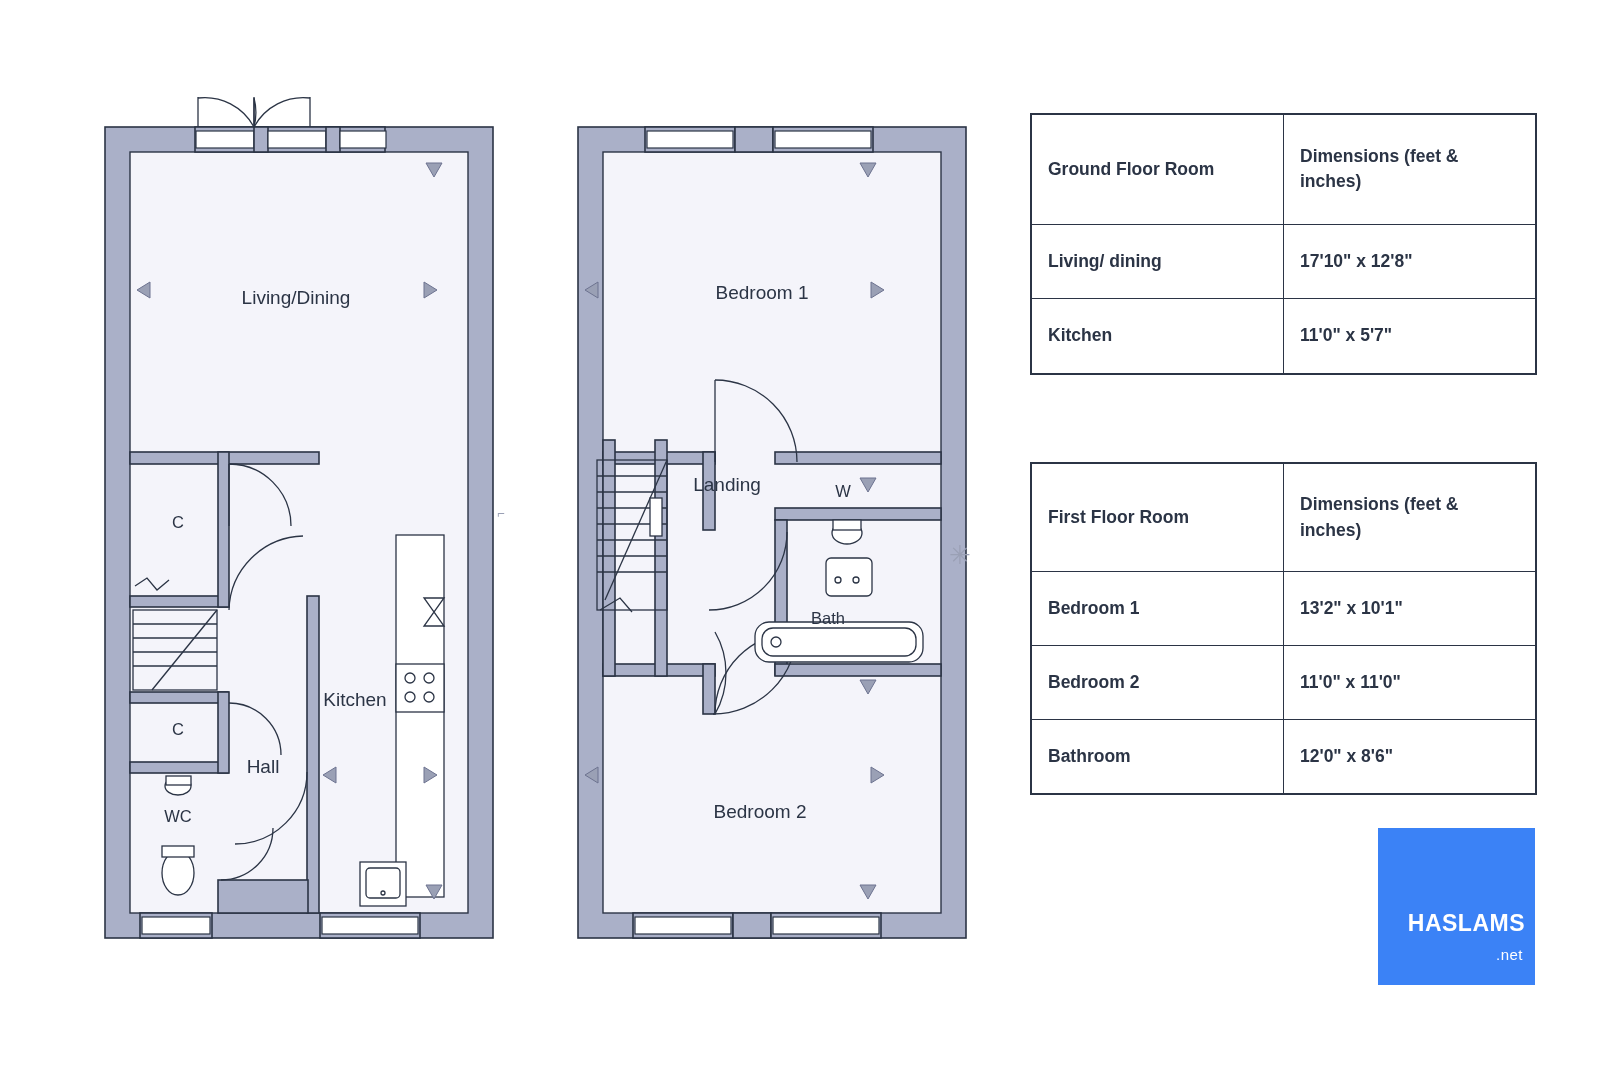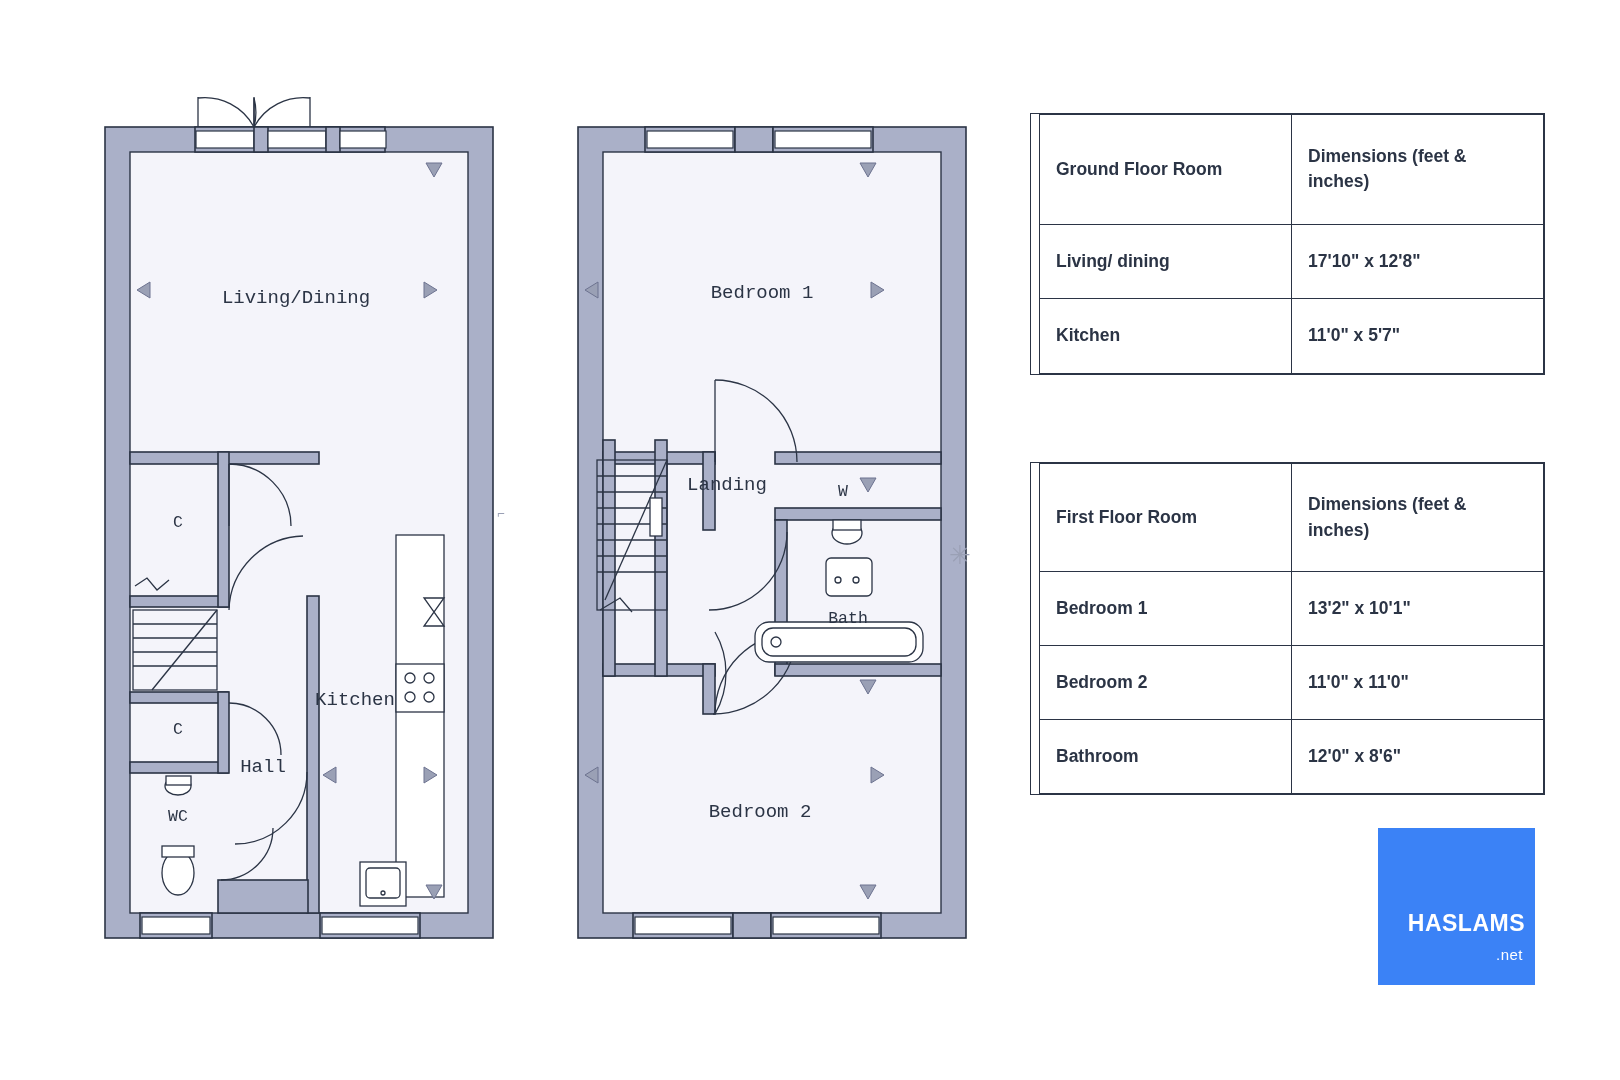--- a/index.html
+++ b/index.html
@@ -24,21 +24,20 @@
     position: absolute;
     left: 0;
     top: 0;
   }
   
   .table-block {
     position: absolute;
     border: 1px solid #2b3445;
     border-collapse: collapse;
     background: #ffffff;
-    padding-left: 8px;
   }
   table.dim-table {
     border-collapse: collapse;
     width: 100%;
     height: 100%;
   }
   table.dim-table td {
     border: 1px solid #2b3445;
     padding: 14px 16px;
     font-size: 17.5px;
@@ -86,21 +85,20 @@
     font-size: 15px;
     letter-spacing: 0.5px;
   }
   
   .room-label {
     position: absolute;
     font-size: 19px;
     color: #2b3445;
     white-space: nowrap;
     transform: translate(-50%, -50%);
-    font-family: Liberation Mono, monospace;
   }
   .room-label.small { font-size: 16.5px; }
   .asterisk {
     position: absolute;
     left: 960px;
     top: 555px;
     transform: translate(-50%, -50%);
     font-size: 26px;
     color: #9aa0b5;
   }
@@ -279,21 +277,21 @@
   <div class="room-label" style="left:296px; top:298px;">Living/Dining</div>
   <div class="room-label" style="left:355px; top:700px;">Kitchen</div>
   <div class="room-label" style="left:263px; top:767px;text-align:center;">Hall</div>
   <div class="room-label small" style="left:178px; top:816px;">WC</div>
   <div class="room-label small" style="left:178px; top:522px;">C</div>
   <div class="room-label small" style="left:178px; top:729px;">C</div>
 
   <div class="room-label" style="left:762px; top:293px;">Bedroom 1</div>
   <div class="room-label" style="left:760px; top:812px;">Bedroom 2</div>
   <div class="room-label" style="left:727px; top:485px;text-align:center;">Landing</div>
-  <div class="room-label small" style="left:848px; top:618px;">Bath</div>
+  <div class="room-label small" style="left:828px; top:618px;">Bath</div>
   <div class="room-label small" style="left:843px; top:491px;">W</div>
 
   <div class="asterisk">✳</div>
 
   <div class="table-block" id="ground-table">
     <table class="dim-table">
       <colgroup>
           <col class="c1">
           <col class="c2">
         </colgroup>

